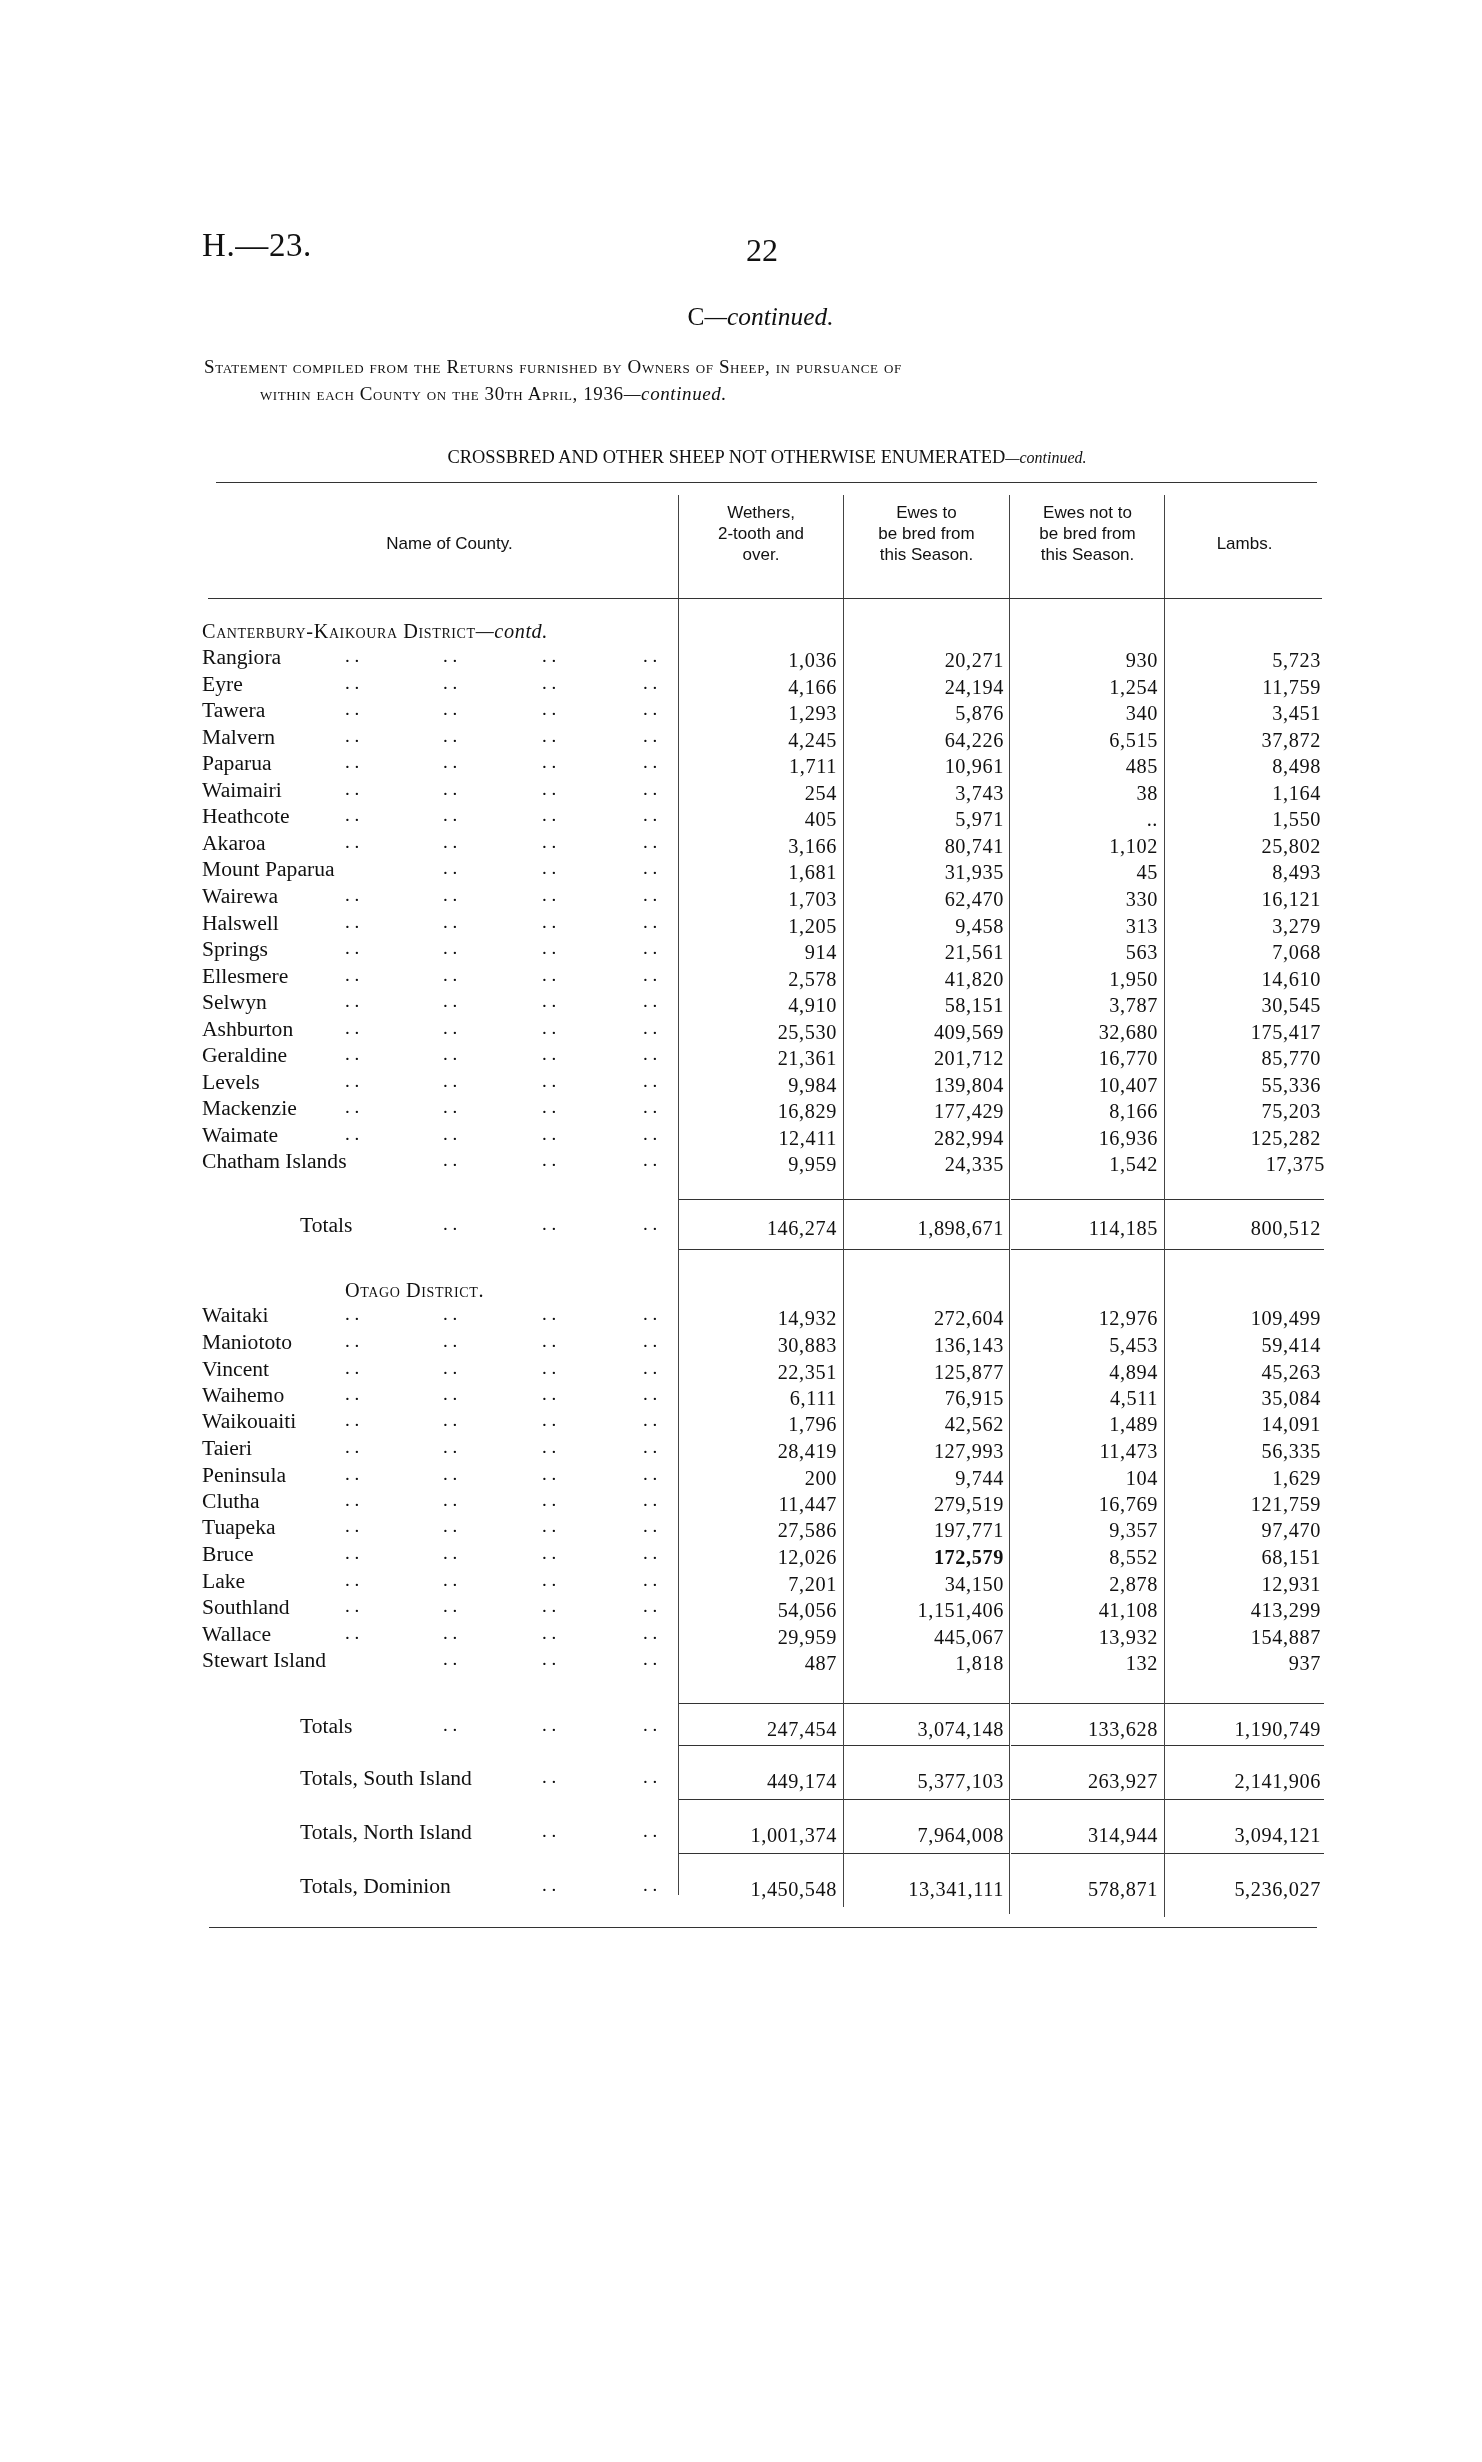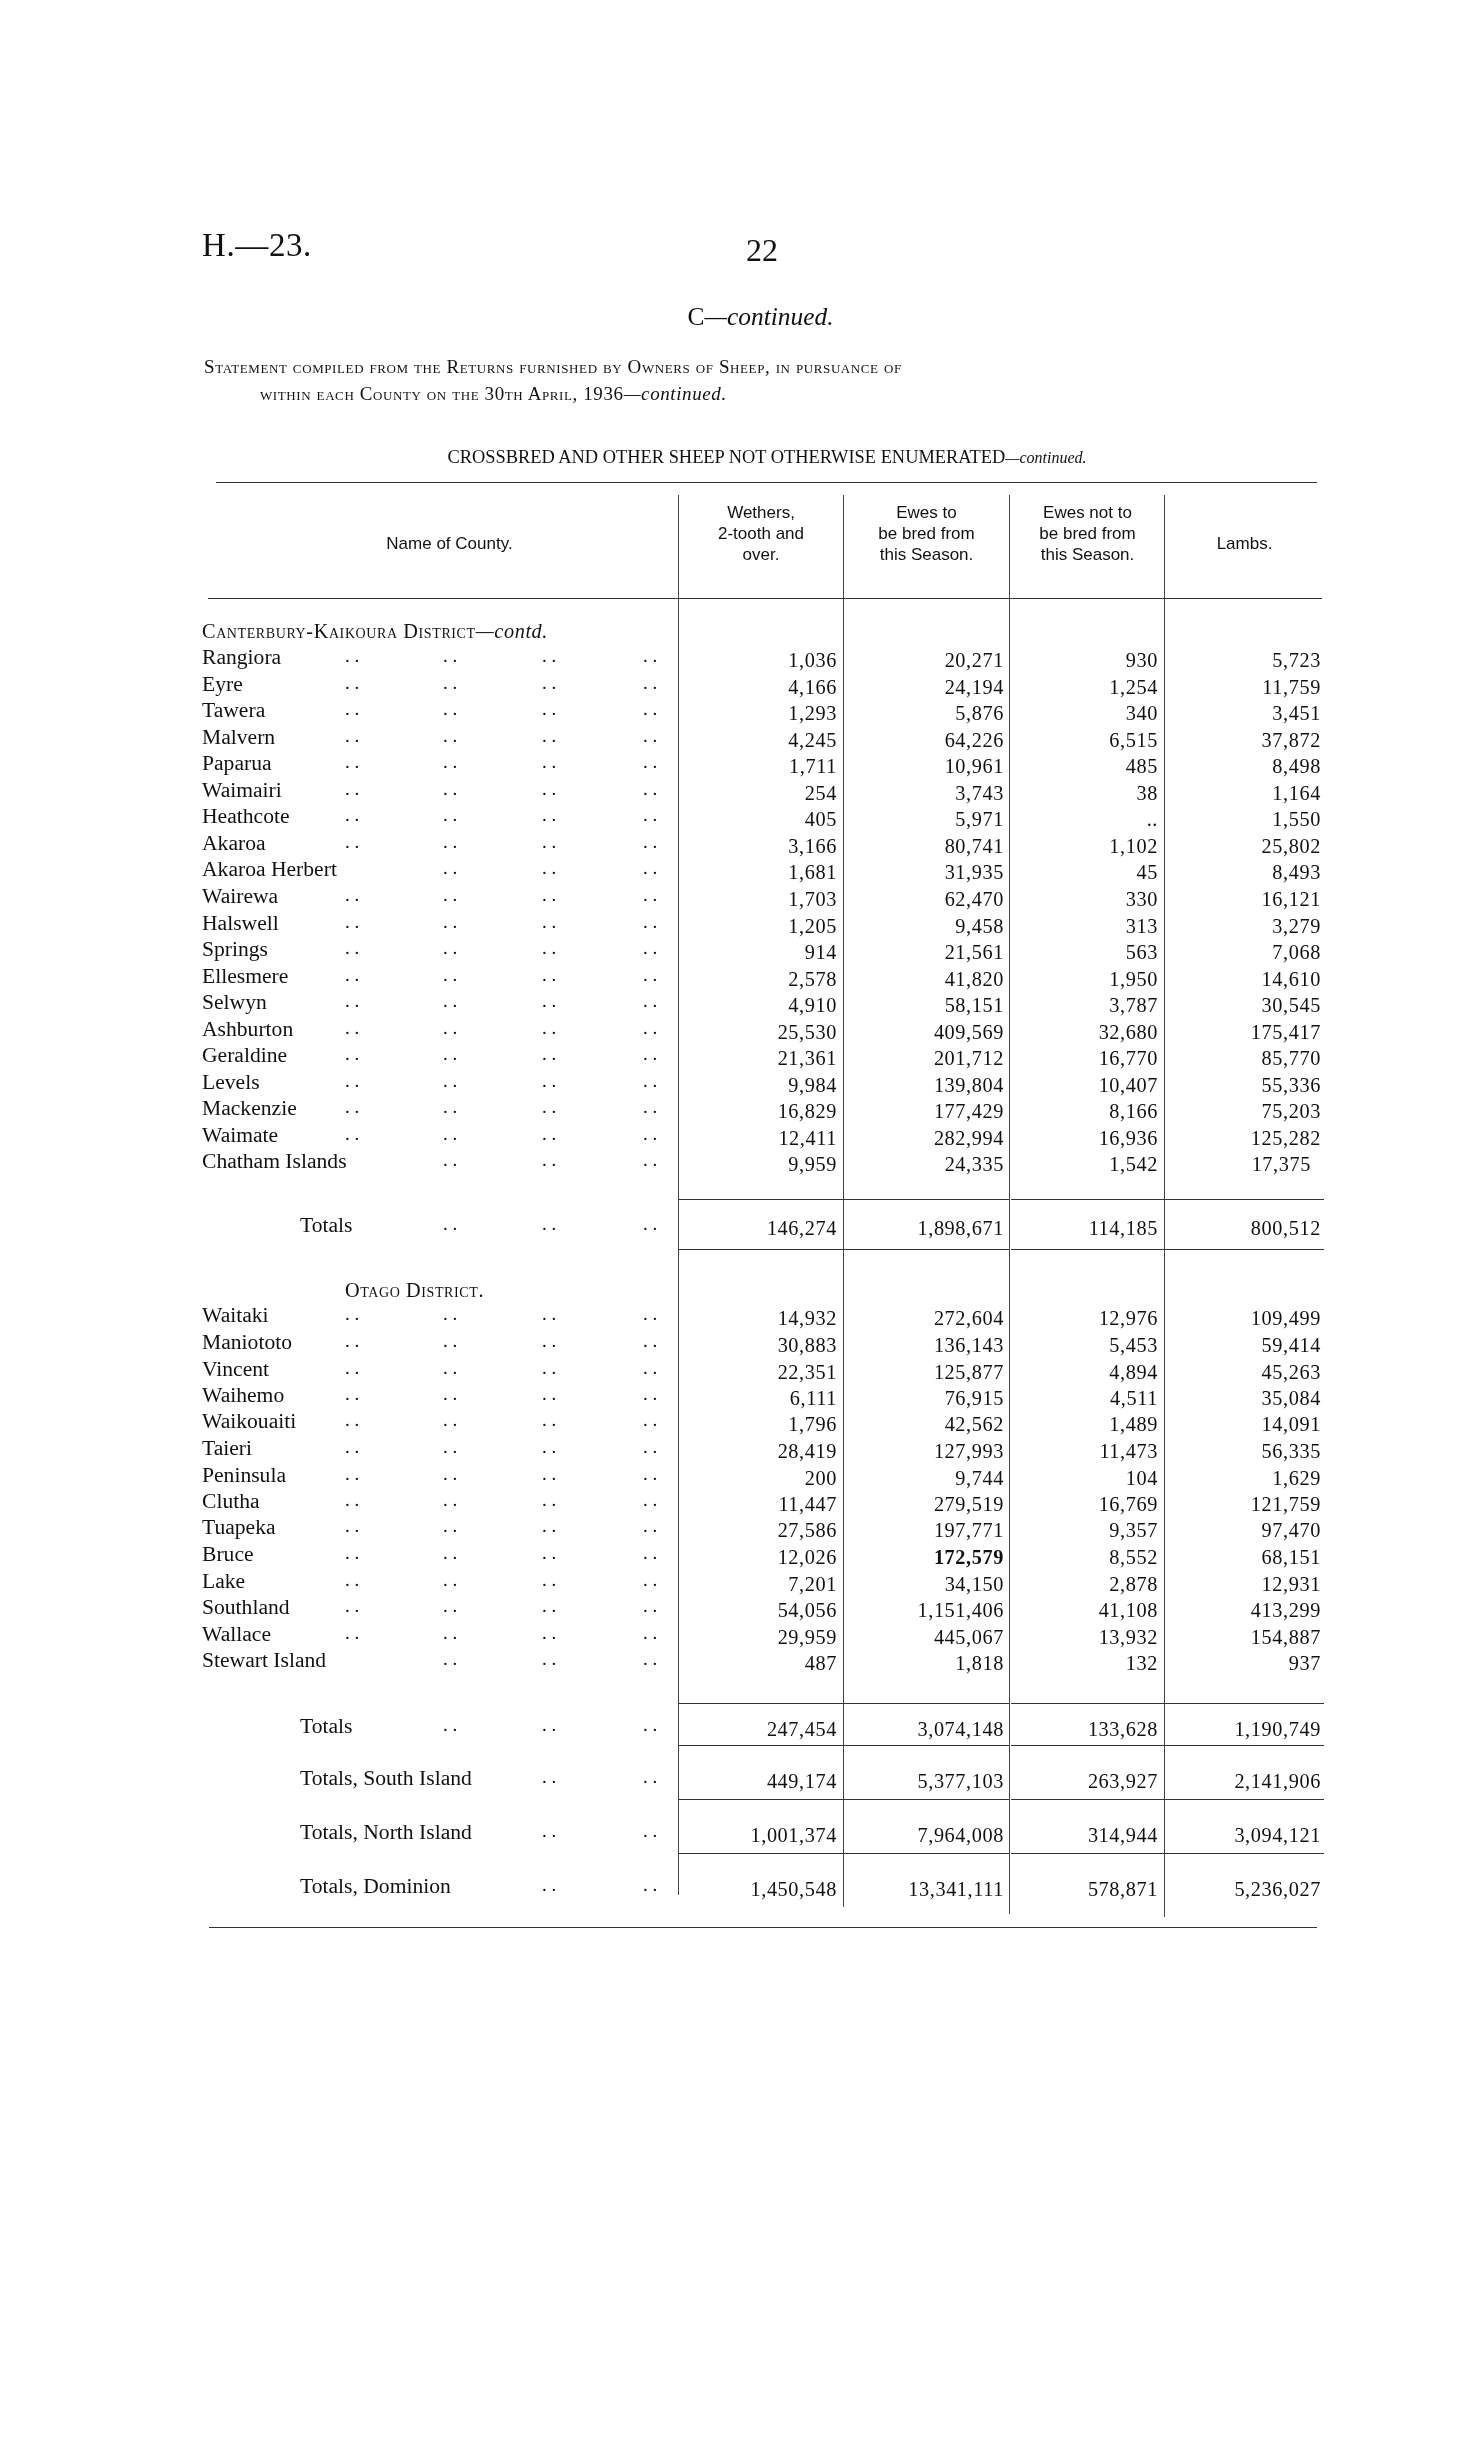--- a/index.html
+++ b/index.html
@@ -164,21 +164,21 @@
         <span class="dots" style="left: 143px;">. .</span>
         <span class="dots" style="left: 241px;">. .</span>
         <span class="dots" style="left: 340px;">. .</span>
         <span class="dots" style="left: 441px;">. .</span>
         <span class="num" style="right: 489px;">3,166</span>
         <span class="num" style="right: 322px;">80,741</span>
         <span class="num" style="right: 168px;">1,102</span>
         <span class="num" style="right: 5.1px;">25,802</span>
       </div>
       <div class="row" style="top: 368px;">
-        <span class="name" style="left: 0px;">Akaroa Herbert</span>
+        <span class="name" style="left: 0px;">Mount Paparua</span>
         <span class="dots" style="left: 241px;">. .</span>
         <span class="dots" style="left: 340px;">. .</span>
         <span class="dots" style="left: 441px;">. .</span>
         <span class="num" style="right: 489px;">1,681</span>
         <span class="num" style="right: 322px;">31,935</span>
         <span class="num" style="right: 168px;">45</span>
         <span class="num" style="right: 5.1px;">8,493</span>
       </div>
       <div class="row" style="top: 395px;">
         <span class="name" style="left: 0px;">Wairewa</span>
@@ -291,21 +291,21 @@
         <span class="num" style="right: 5.1px;">125,282</span>
       </div>
       <div class="row" style="top: 660px;">
         <span class="name" style="left: 0px;">Chatham Islands</span>
         <span class="dots" style="left: 241px;">. .</span>
         <span class="dots" style="left: 340px;">. .</span>
         <span class="dots" style="left: 441px;">. .</span>
         <span class="num" style="right: 489px;">9,959</span>
         <span class="num" style="right: 322px;">24,335</span>
         <span class="num" style="right: 168px;">1,542</span>
-        <span class="num" style="right: 15px;">17,375</span>
+        <span class="num" style="right: 1px;">17,375</span>
       </div>
       <div class="row" style="top: 724px;">
         <span class="name" style="left: 98px;">Totals</span>
         <span class="dots" style="left: 241px;">. .</span>
         <span class="dots" style="left: 340px;">. .</span>
         <span class="dots" style="left: 441px;">. .</span>
         <span class="num" style="right: 489px;">146,274</span>
         <span class="num" style="right: 322px;">1,898,671</span>
         <span class="num" style="right: 168px;">114,185</span>
         <span class="num" style="right: 5.1px;">800,512</span>

